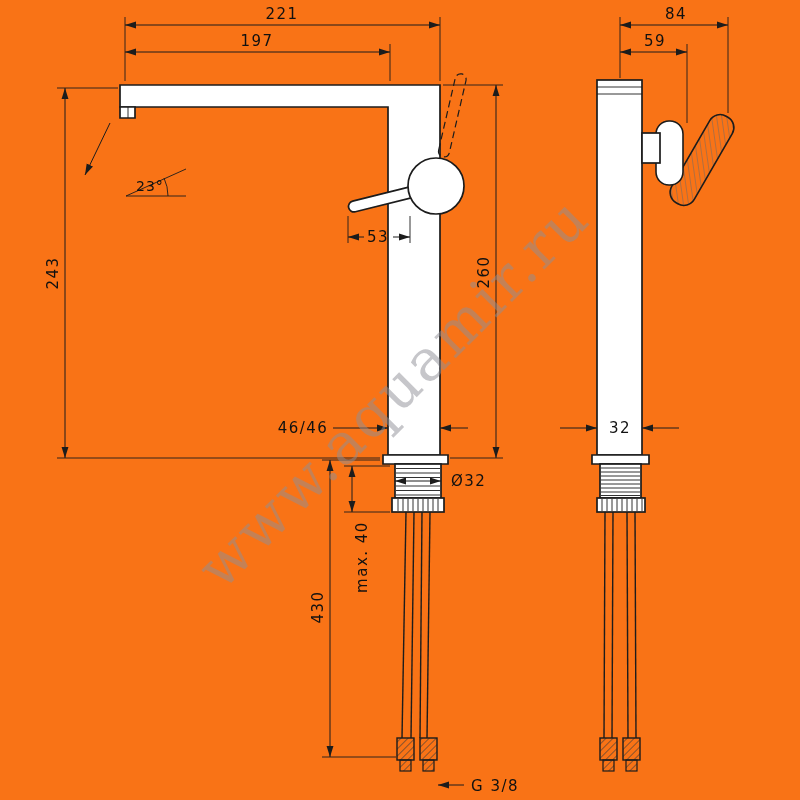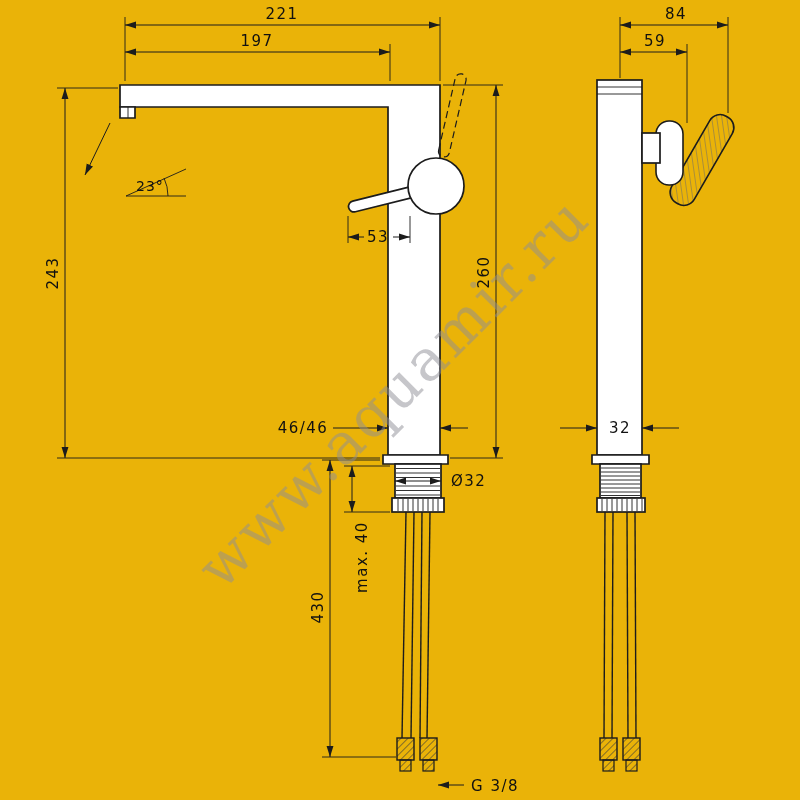--- a/index.html
+++ b/index.html
@@ -1,16 +1,16 @@
 <!DOCTYPE html>
 <html><head>
 <meta charset="utf-8">
 <style>
   html,body{margin:0;padding:0;background:#ffffff;}
-  .stage{width:800px;height:800px;position:relative;background:#eab308;overflow:hidden;}
+  .stage{width:800px;height:800px;position:relative;background:#f97316;overflow:hidden;}
   svg{display:block;}
   .outline-fill{fill:#ffffff;stroke:#1c1c1c;stroke-width:1.7;stroke-linejoin:miter;}
   .thin{stroke:#1c1c1c;stroke-width:0.9;fill:none;}
   .med{stroke:#1c1c1c;stroke-width:1.4;fill:none;}
   .dim{stroke:#1c1c1c;stroke-width:1;fill:none;}
   .dashedline{fill:none;stroke:#1c1c1c;stroke-width:1.2;stroke-dasharray:7 4;}
   .dimtext{font-family:"DejaVu Sans","Liberation Sans",sans-serif;font-size:15px;letter-spacing:1.5px;fill:#111;}
   .dimtext-sm{font-family:"DejaVu Sans","Liberation Sans",sans-serif;font-size:14px;letter-spacing:1px;fill:#111;}
   .watermark{font-family:"DejaVu Serif","Liberation Serif",serif;font-size:58px;letter-spacing:3px;fill:#8f8f96;opacity:0.5;}
 </style>

